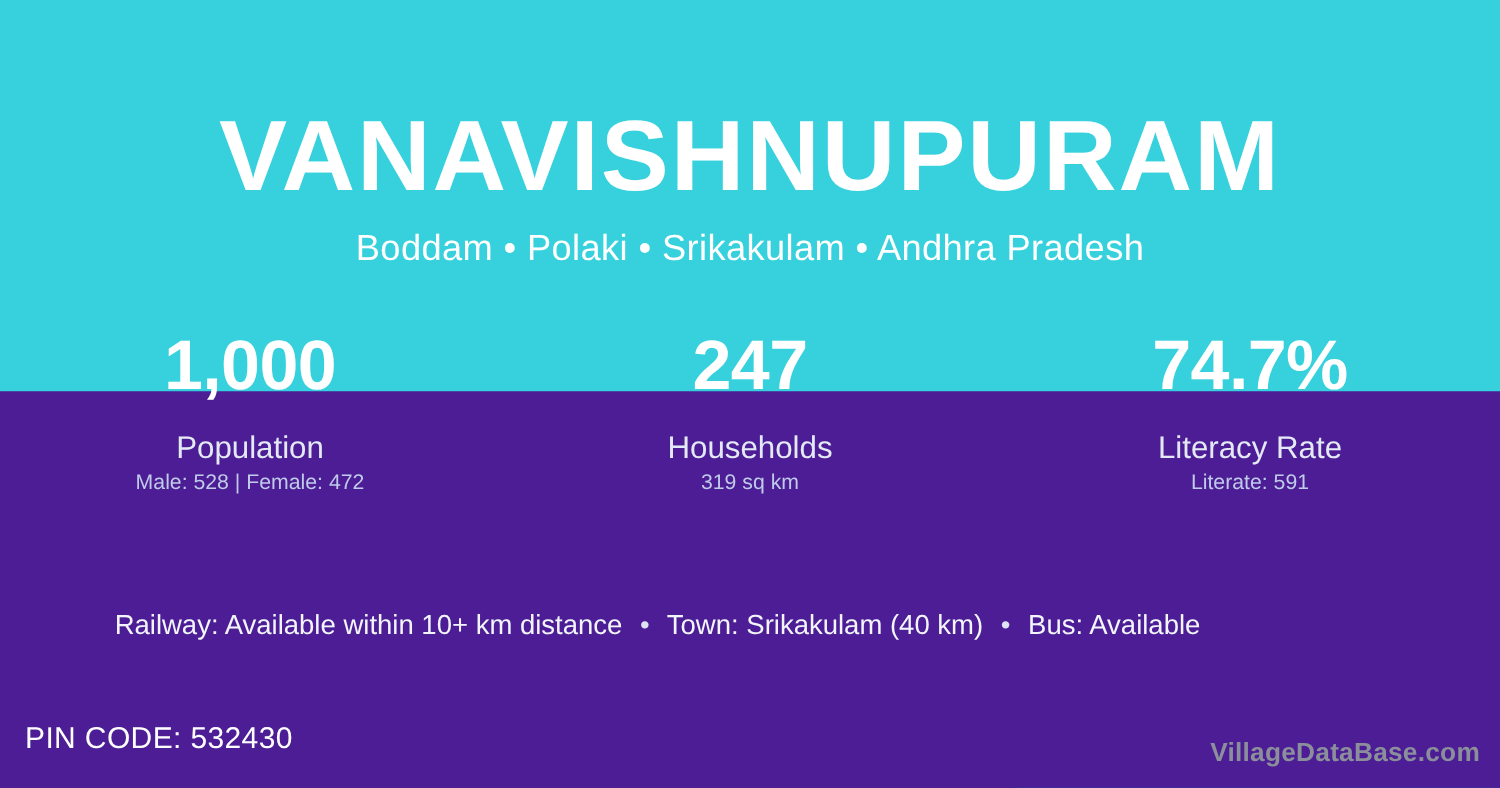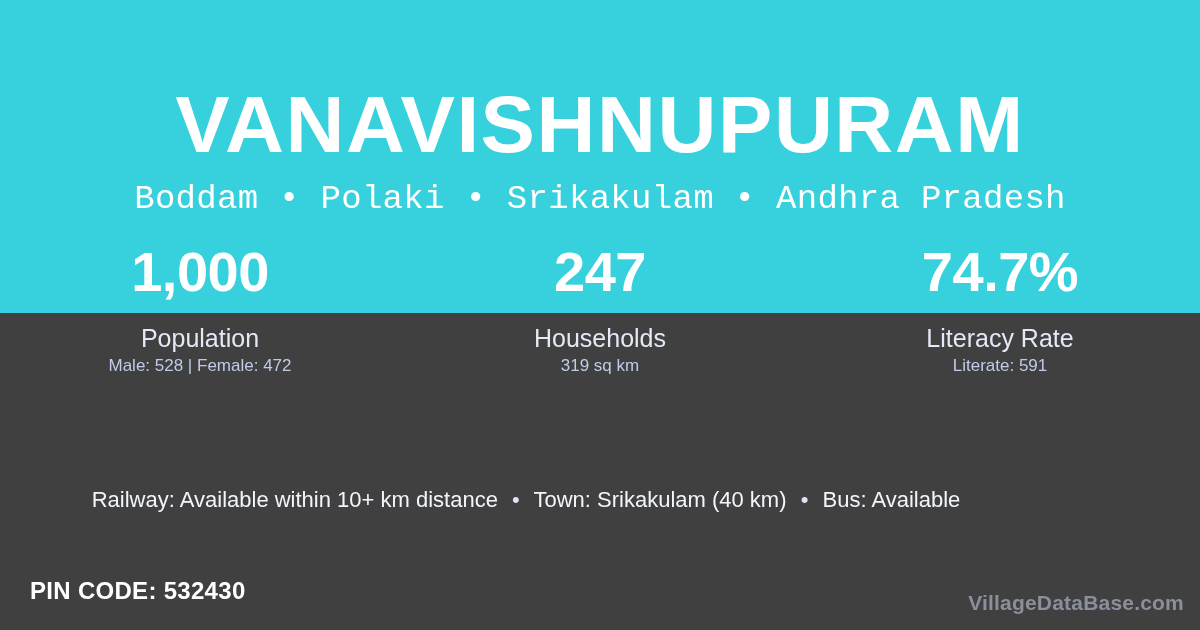--- a/index.html
+++ b/index.html
@@ -10,21 +10,21 @@
     width: 1200px;
     height: 630px;
     overflow: hidden;
     font-family: "Liberation Sans", sans-serif;
     background: #2a55b4;
   }
   #card {
     position: relative;
     width: 1200px;
     height: 630px;
-    background: #404040;
+    background: #4c1d95;
     overflow: hidden;
   }
 
   
   #teal-band {
     position: absolute;
     left: 0;
     top: 0;
     width: 1200px;
     height: 313px;
@@ -48,33 +48,32 @@
     transform-origin: center center;
   }
 
   #village-subtitle {
     position: absolute;
     left: 0;
     top: 181px;
     width: 1200px;
     text-align: center;
     color: #ffffff;
-    font-size: 34px;
+    font-size: 29px;
     line-height: 36px;
     font-weight: 400;
     letter-spacing: 0.3px;
     white-space: nowrap;
-    font-family: Liberation Mono, monospace;
   }
 
   
   #stats-row {
     position: absolute;
     left: 0;
-    top: 240px;
+    top: 260px;
     width: 1200px;
     height: 140px;
     display: flex;
     flex-direction: row;
   }
   .stat-col {
     flex: 1 1 0;
     text-align: center;
     position: relative;
   }
@@ -116,26 +115,26 @@
     white-space: nowrap;
   }
   #facilities-row .sep {
     padding: 0 8px;
     color: #dde4f4;
   }
 
   
   #pin-code {
     position: absolute;
-    left: 30px;
+    left: 20px;
     top: 575px;
     color: #ffffff;
     font-size: 24px;
     line-height: 32px;
-    font-weight: 700;
+    font-weight: 400;
     letter-spacing: 0.3px;
     white-space: nowrap;
   }
   #watermark {
     position: absolute;
     right: 16px;
     top: 589px;
     color: #8b8f9b;
     font-size: 21px;
     line-height: 28px;

